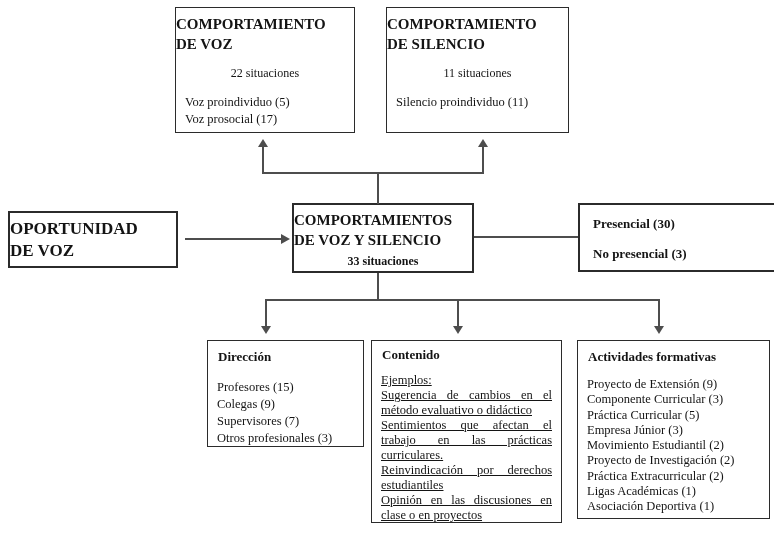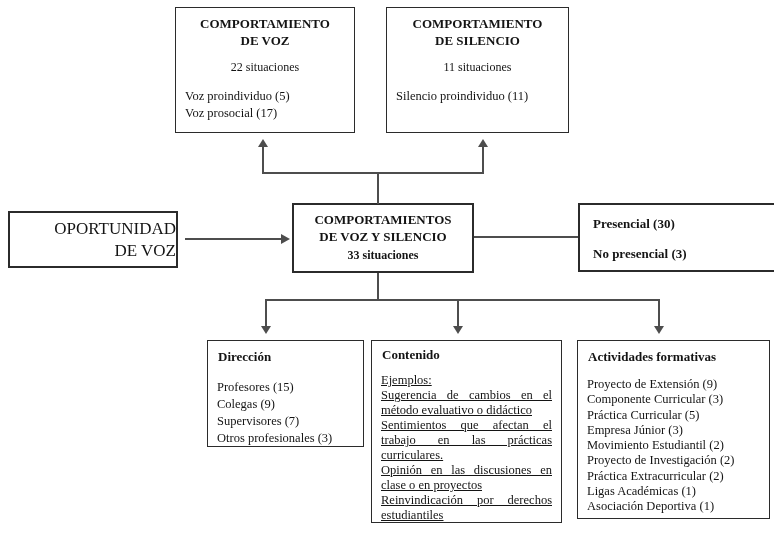--- a/index.html
+++ b/index.html
@@ -19,44 +19,44 @@
   .box {
     position: absolute;
     background: #ffffff;
     border: 1.5px solid #2b2b2b;
     box-sizing: border-box;
   }
   .box-thick { border-width: 2px; }
 
   .title-center {
     font-weight: bold;
-    font-size: 13px;
+    font-size: 15px;
     line-height: 1.32;
-    text-align: center;
+    text-align: left;
     padding-top: 7px;
   }
   .count {
     font-weight: normal;
     font-size: 12px;
     text-align: center;
     margin-top: 11px;
   }
   .side-list {
     font-size: 12.5px;
     line-height: 1.36;
     text-align: left;
     padding: 0 0 0 9px;
     margin-top: 13px;
   }
 
   .oportunidad-text {
-    font-weight: normal;
+    font-weight: bold;
     font-size: 17px;
     line-height: 1.3;
-    text-align: right;
+    text-align: left;
     padding-top: 5px;
   }
 
   .central-count {
     font-weight: bold;
     font-size: 12px;
     text-align: center;
     margin-top: 3px;
   }
 
@@ -174,22 +174,22 @@
       <div>Otros profesionales (3)</div>
     </div>
   </div>
 
   <div class="box" style="left:371px; top:340px; width:191px; height:183px;">
     <div class="bottom-title" style="padding-top:6px;">Contenido</div>
     <div class="justify-block">
       <div>Ejemplos:</div>
       <div class="para">Sugerencia de cambios en el método evaluativo o didáctico</div>
       <div class="para">Sentimientos que afectan el trabajo en las prácticas curriculares.</div>
+      <div class="para">Reinvindicación por derechos estudiantiles</div>
       <div class="para">Opinión en las discusiones en clase o en proyectos</div>
-      <div class="para">Reinvindicación por derechos estudiantiles</div>
     </div>
   </div>
 
   <div class="box" style="left:577px; top:340px; width:193px; height:179px;">
     <div class="bottom-title">Actividades formativas</div>
     <div class="bottom-list bottom-list-tight">
       <div>Proyecto de Extensión (9)</div>
       <div>Componente Curricular (3)</div>
       <div>Práctica Curricular (5)</div>
       <div>Empresa Júnior (3)</div>

